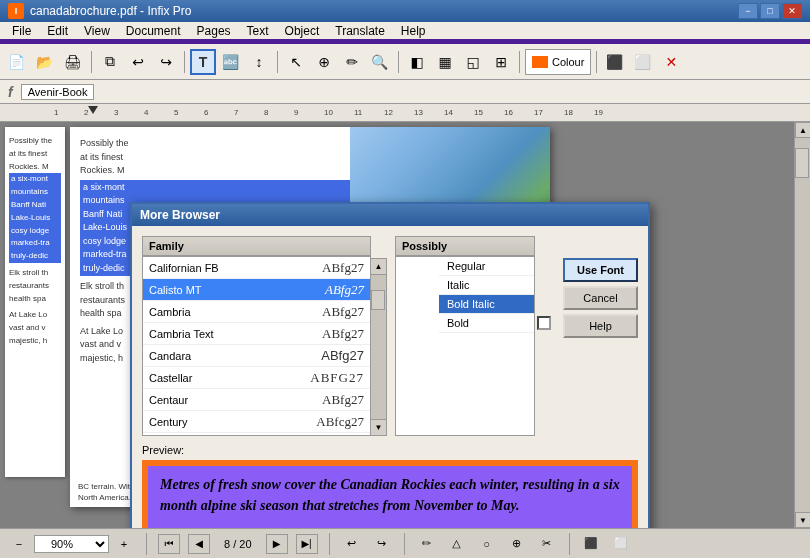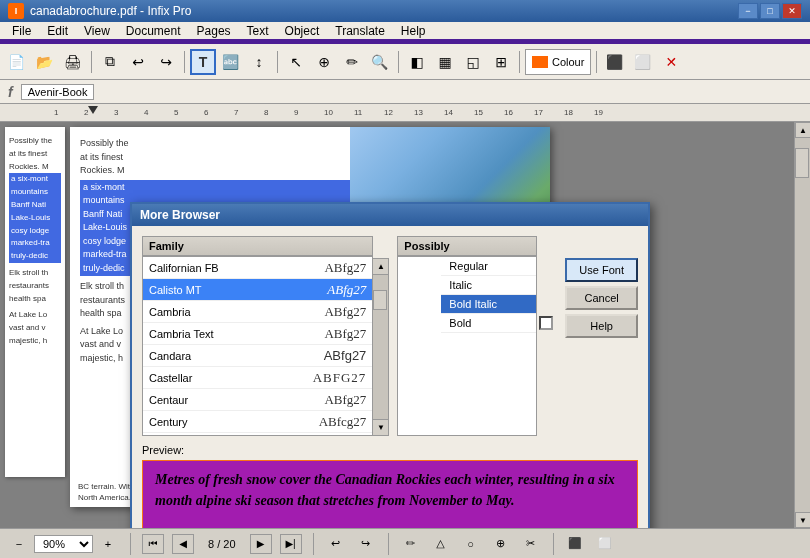--- a/index.html
+++ b/index.html
@@ -70,21 +70,21 @@
       flex: 1; overflow: hidden; position: relative; background: #808080;
       display: flex; justify-content: center; padding: 10px;
     }
     
     
     .status-bar {
       background: #d4d0c8; border-top: 1px solid #999; height: 30px;
       display: flex; align-items: center; padding: 0 8px; gap: 8px;
     }
     .zoom-area { display: flex; align-items: center; gap: 4px; font-size: 11px; }
-    .zoom-select { border: 1px solid #999; background: white; padding: 1px 4px; font-size: 11px; }
+    .zoom-select { border: 1px solid #999; background: white; padding: 1px 12px; font-size: 11px; }
     .nav-btn { width: 22px; height: 20px; border: 1px solid #999; background: #d4d0c8; display: flex; align-items: center; justify-content: center; cursor: pointer; font-size: 10px; }
     .tb-btn-sm { width: 22px; height: 20px; border: 1px solid transparent; background: transparent; display: flex; align-items: center; justify-content: center; cursor: pointer; font-size: 11px; }
     .dialog {
       position: absolute; top: 80px; left: 130px; width: 520px;
       background: #f0ece4; border: 2px solid #3a6aaa;
       box-shadow: 3px 3px 10px rgba(0,0,0,0.5); pointer-events: all;
     }
     .dialog-title-bar {
       background: linear-gradient(to bottom, #4a7ab5, #2a5a9a);
       color: white; padding: 4px 8px; font-size: 12px; font-weight: bold;
@@ -123,27 +123,27 @@
       border-bottom: 1px solid #eee;
     }
     .var-row.selected { background: #316ac5; color: white; }
     
     
     .dialog-buttons { display: flex; flex-direction: column; gap: 4px; }
     .dlg-btn {
       padding: 4px 12px; font-size: 11px; background: #d4d0c8;
       border: 2px outset #e0dcd4; cursor: pointer; text-align: center; min-width: 70px;
     }
-    .dlg-btn.primary { background: #d8e8f8; border-color: #3a6aaa; font-weight: normal; }
+    .dlg-btn.primary { background: #d8e8f8; border-color: #3a6aaa; font-weight: bold; }
     
     
     .preview-area { margin-top: 4px; }
     .preview-label { font-size: 11px; margin-bottom: 4px; }
     .preview-box {
-      border: 1px solid #f97316; background: #a21caf; padding: 8px 12px;
+      border: 6px solid #f97316; background: #8b5cf6; padding: 8px 12px;
       min-height: 80px; font-style: italic; font-weight: bold; font-size: 14px;
       line-height: 1.5; font-family: Georgia, serif;
     }
     
     
     .ruler-marker {
       position: absolute; top: 2px; left: 88px;
       width: 0; height: 0;
       border-left: 5px solid transparent;
       border-right: 5px solid transparent;

